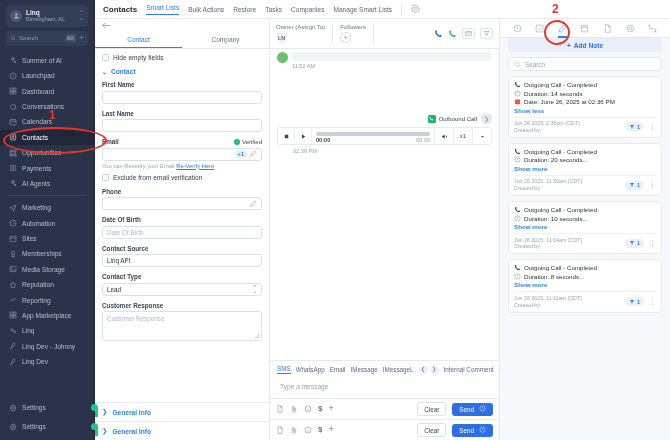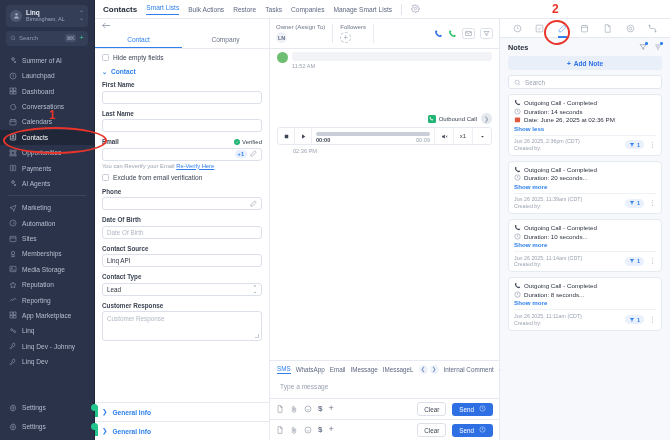--- a/index.html
+++ b/index.html
@@ -900,31 +900,20 @@
             </span>
           <span class="ni">
               <svg viewBox="0 0 24 24">
                 <path d="M4 4v4a4 4 0 004 4h8a4 4 0 014 4v4"></path>
                 <circle cx="4" cy="4" r="1.6"></circle>
                 <circle cx="20" cy="20" r="1.6"></circle>
               </svg>
             </span>
         </div>
 
-        <div class="notes-head">
-          <span class="notes-title">Notes</span>
-          <span class="notes-head-acts">
-            <span class="nh-ic"><svg viewBox="0 0 24 24">
-                  <path d="M3 5h18l-7 8v6l-4-2v-4z"></path>
-                </svg><span class="nh-dot"></span></span>
-            <span class="nh-ic"><svg viewBox="0 0 24 24">
-                  <path d="M4 6h16M6 12h12M9 18h6"></path>
-                </svg><span class="nh-dot"></span></span>
-          </span>
-        </div>
 
         <div class="add-note">
           <span>+</span>
           <span>Add Note</span>
         </div>
 
         <div class="notes-search">
           <svg viewBox="0 0 24 24">
               <circle cx="11" cy="11" r="7"></circle>
               <path d="M20 20l-4-4"></path>

